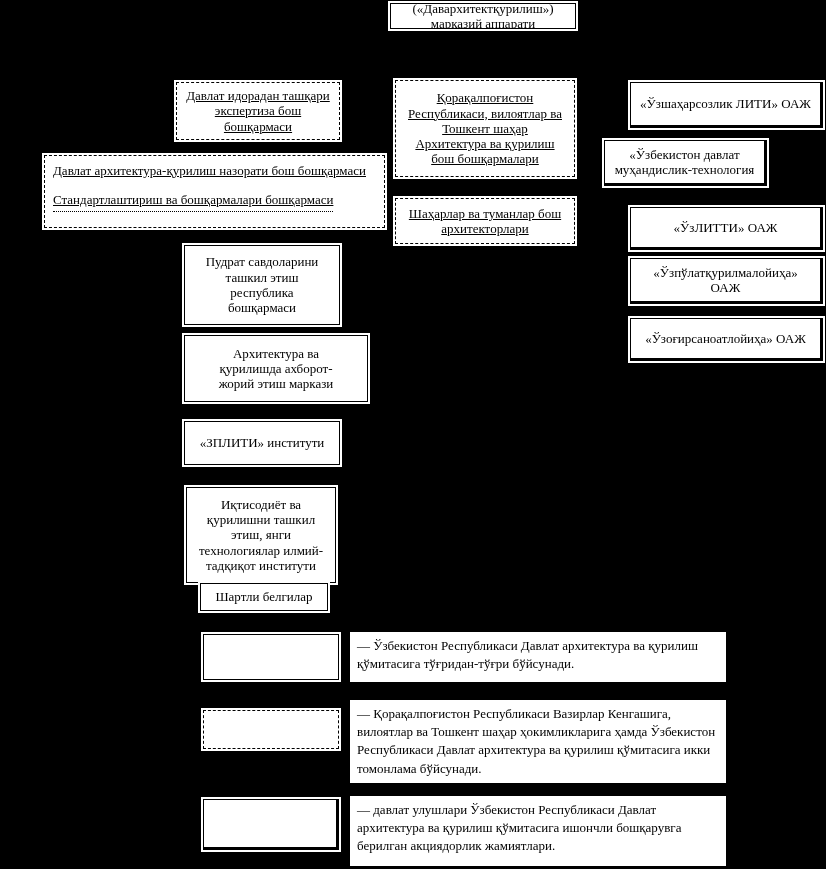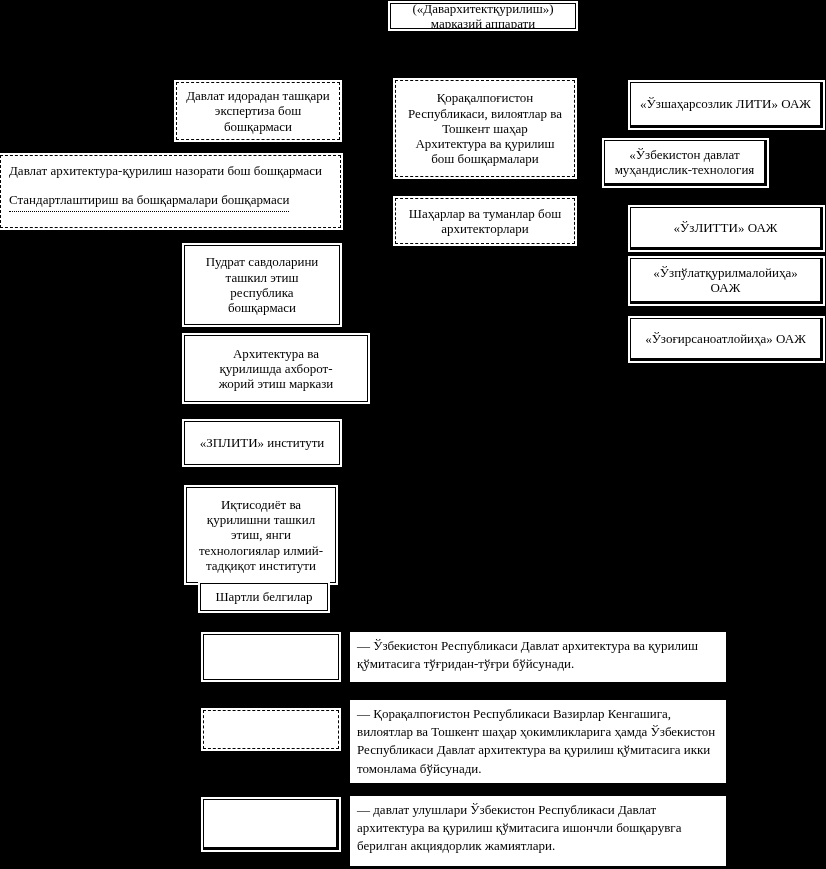--- a/index.html
+++ b/index.html
@@ -22,28 +22,29 @@
     display: flex;
     align-items: center;
     justify-content: center;
     text-align: center;
     font-size: 13px;
     line-height: 1.18;
     padding: 2px 3px;
     overflow: hidden;
   }
   .box span { white-space: pre-line; }
-  .box.dashed { border-style: dashed; }
+  .box.dashed { border-style: dashed; text-decoration: underline; }
   .box.shadowed { border-right-width: 3px; border-bottom-width: 3px; }
   .box.wide {
     flex-direction: column;
     align-items: flex-start;
     justify-content: flex-start;
     text-align: left;
     padding: 7px 8px;
+    margin-left: 44px;
   }
   .box.wide .para1 { display: block; margin-bottom: 14px; }
   .box.wide .para2 {
     display: inline-block;
     border-bottom: 1px dotted var(--border, #000000);
     padding-bottom: 3px;
   }
   .legend-text {
     position: absolute;
     background: var(--box-bg, #ffffff);

